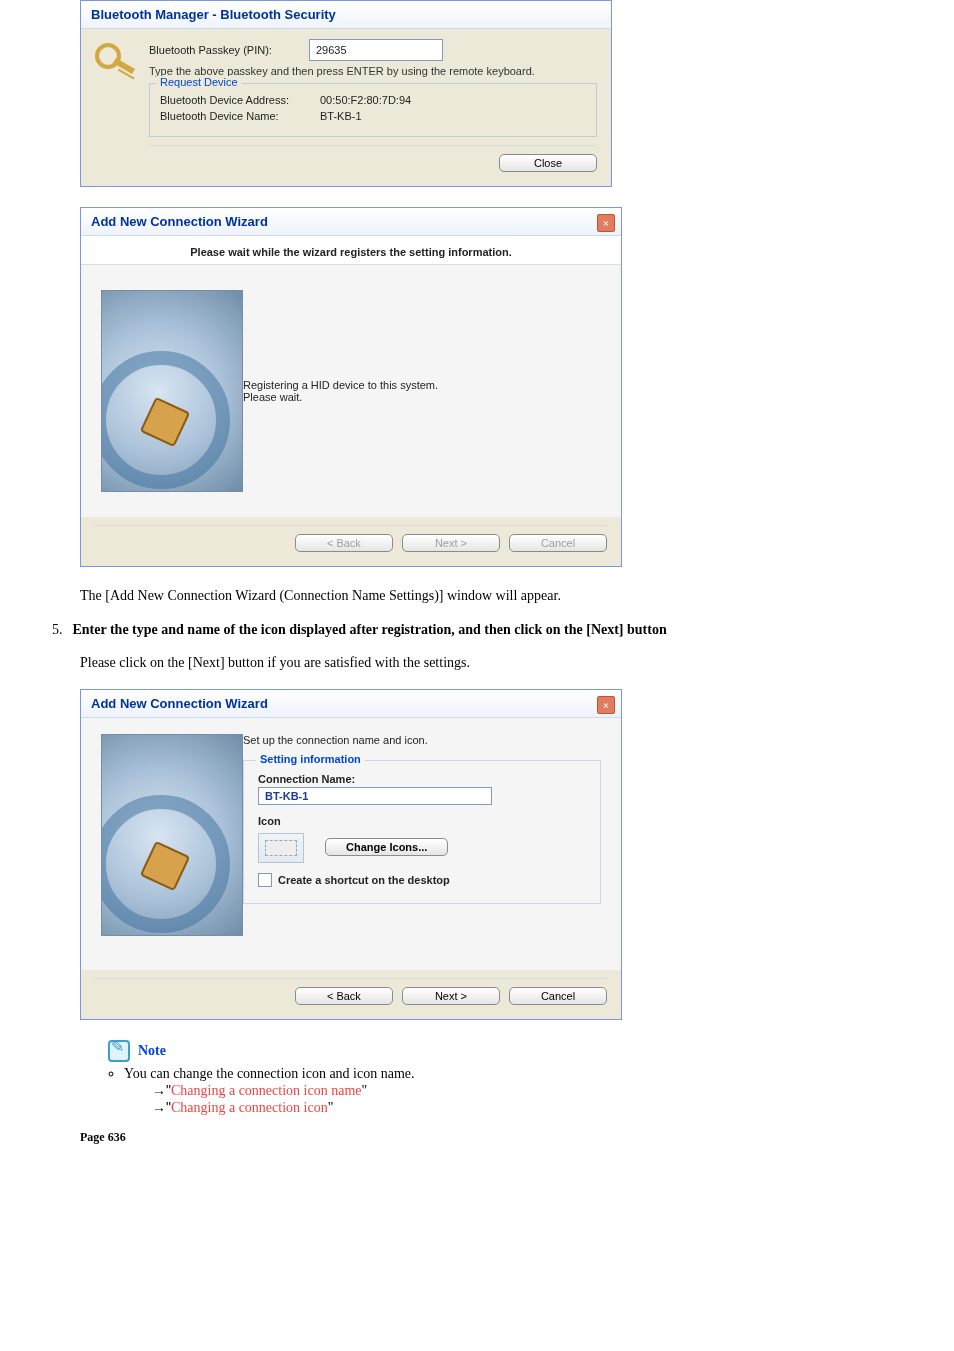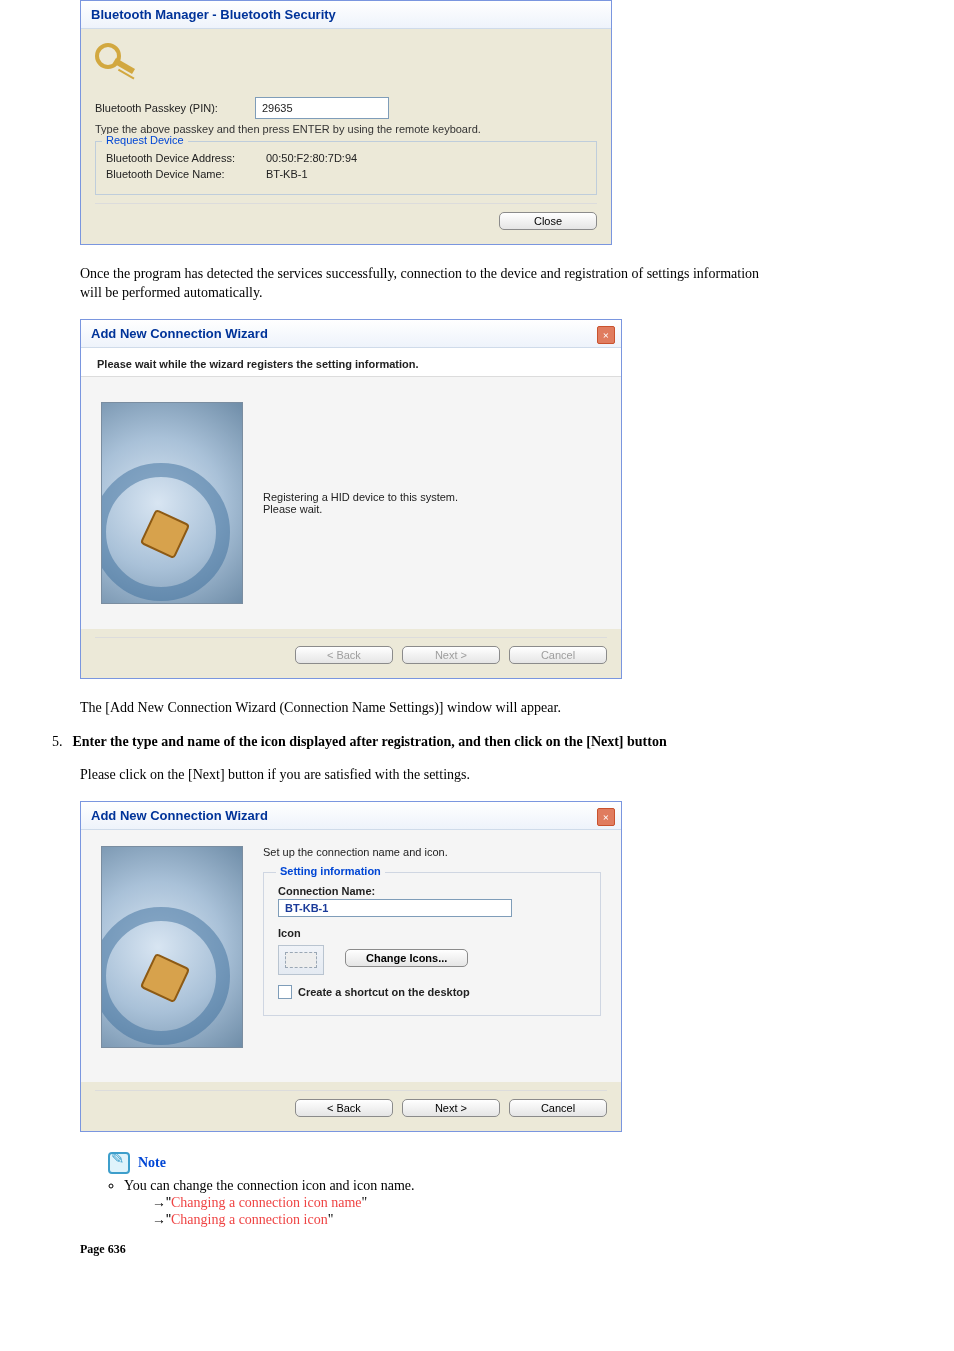--- a/index.html
+++ b/index.html
@@ -28,21 +28,20 @@
     color: #003399;
     padding: 6px 10px;
     background: linear-gradient(#fff, #eef3fb);
     border-bottom: 1px solid #cfdbea;
   }
   .panel-body {
     padding: 10px 14px 14px 14px;
     font-family: Tahoma, sans-serif;
     font-size: 11px;
     color: #333;
-    flex-direction: column;
   }
   .row {
     display: flex;
     align-items: center;
     margin-bottom: 4px;
   }
   .lbl {
     width: 160px;
     color: #222;
   }
@@ -111,27 +110,27 @@
     font-weight: bold;
   }
   .instr {
     font-family: Tahoma, sans-serif;
     font-size: 11px;
     font-weight: bold;
     color: #222;
     padding: 10px 16px 6px 16px;
     background: #fff;
     border-bottom: 1px solid #dcdcdc;
+    text-align: center;
   }
   .wizard-content {
     background: #f5f5f5;
     padding: 16px 20px;
     display: flex;
     align-items: center;
-    gap: 20px;
     min-height: 220px;
   }
   .sidebar-graphic {
     width: 140px;
     height: 200px;
     background: radial-gradient(circle at 40% 50%, #d8e5f2 0%, #a9c1d8 50%, #6f8da8 100%);
     border: 1px solid #7a8da0;
     position: relative;
     overflow: hidden;
     flex-shrink: 0;
@@ -287,21 +286,20 @@
             </div>
           </div>
         </div>
         <div class="btn-row">
           <span class="xp-btn">Close</span>
         </div>
       </div>
     </div>
   </div>
 
-  <div class="body-text">Once the program has detected the services successfully, connection to the device and registration of settings information will be performed automatically.</div>
 
   <div class="screenshot-panel" style="width:540px;">
     <div class="panel-title">Add New Connection Wizard</div>
     <div class="close-x">×</div>
     <div class="instr">Please wait while the wizard registers the setting information.</div>
     <div class="wizard-content">
       <div class="sidebar-graphic"></div>
       <div class="wiz-inner">
         <div>Registering a HID device to this system.</div>
         <div>Please wait.</div>

